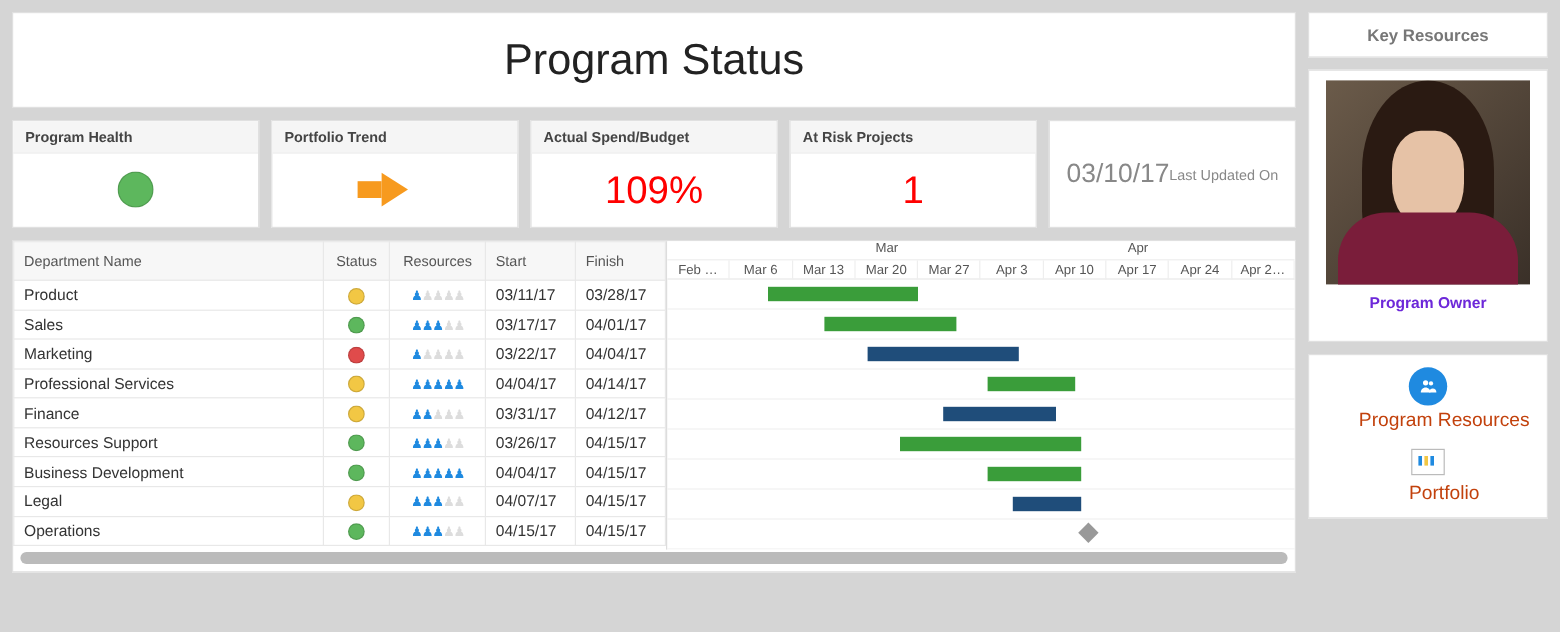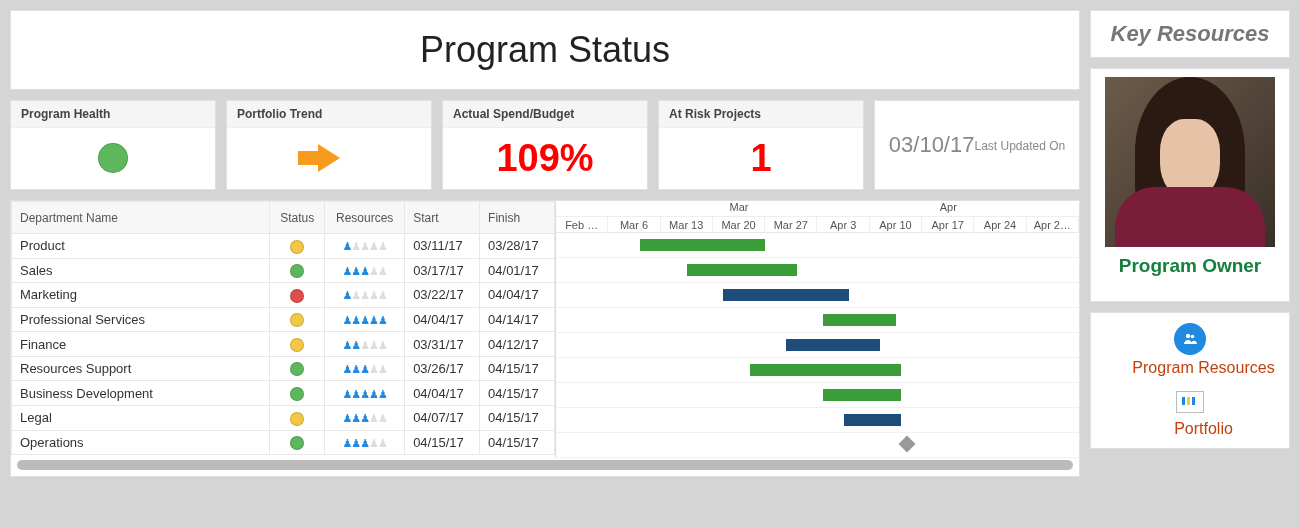--- a/index.html
+++ b/index.html
@@ -23,21 +23,21 @@
   .card { background: #fff; border: 1px solid #e0e0e0; }
 
   .title-card { padding: 18px 0; text-align: center; }
   .title-card h1 { margin: 0; font-size: 36px; font-weight: 400; color: #222; }
 
   .kpi-row { display: flex; gap: 10px; align-items: flex-end; }
   .kpi { flex: 1; background: #fff; border: 1px solid #e0e0e0; position: relative; min-height: 90px; }
   .kpi-header { background: #f5f5f5; border-bottom: 1px solid #eee; padding: 6px 10px; font-size: 12px; font-weight: bold; color: #444; }
   .kpi-body { display: flex; align-items: center; justify-content: center; height: 60px; }
   .kpi-body.col { flex-direction: row; }
-  .kpi-big { font-size: 38px; color: #ff0000; font-weight: 700; }
+  .kpi-big { font-size: 32px; color: #ff0000; font-weight: 400; }
   .date-big { font-size: 22px; color: #888; }
   .date-sub { font-size: 12px; color: #888; margin-top: 2px; }
 
   .status-dot { width: 30px; height: 30px; border-radius: 50%; border: 1px solid rgba(0,0,0,0.15); }
   .status-dot.small { width: 14px; height: 14px; display:inline-block; vertical-align: middle; }
   .green { background: #5db75d; }
   .yellow { background: #f2c744; }
   .red { background: #e04b4b; }
 
   .arrow-right {
@@ -87,40 +87,40 @@
   .bar.bluebar  { background:#1f4d7a; }
   .diamond {
     position:absolute; top:5px; width:12px; height:12px; background:#999;
     transform: rotate(45deg);
   }
 
   .hbar { height: 10px; background:#bbb; border-radius: 5px; margin: 2px 6px 6px 6px; }
 
   
   .side-card { background:#fff; border:1px solid #e0e0e0; text-align:center; padding: 10px; }
-  .side-title { font-size: 22px; font-weight: bold; color:#777;font-style:italic; }
+  .side-title { font-size: 14px; font-weight: bold; color:#777; }
   .avatar-box { background:#fff; border:1px solid #e0e0e0; text-align:center; padding:8px 8px 24px 8px; }
   .avatar {
     width: 170px; height: 170px; margin: 0 auto;
     background: linear-gradient(135deg,#6b5b4a 0%, #3a3028 100%);
     position: relative; overflow:hidden;
   }
   .avatar .face {
     position:absolute; left:50%; top:48%; transform:translate(-50%,-50%);
     width:60px; height:80px; background:#e6c2a6; border-radius: 40% 40% 45% 45%;
   }
   .avatar .hair {
     position:absolute; left:50%; top:44%; transform:translate(-50%,-50%);
     width:110px; height:150px; background:#2a1a12; border-radius: 55% 55% 30% 30%;
   }
   .avatar .body {
     position:absolute; left:50%; bottom:-10px; transform:translateX(-50%);
     width:150px; height:70px; background:#7a1d3a; border-radius: 40px 40px 0 0;
   }
-  .owner-label { margin-top:8px; font-weight:bold; font-size:19px; color:#15803d; }
+  .owner-label { margin-top:8px; font-weight:bold; font-size:13px; color:#6d28d9; }
 
   .icon-circle {
     width:32px; height:32px; border-radius:50%; background:#1f8ae0;
     display:inline-flex; align-items:center; justify-content:center; color:#fff; font-size:14px;
   }
   .portfolio-icon {
     width:28px; height:22px; border:1px solid #bbb; background:#fff;
     display:inline-block; position:relative;
   }
   .portfolio-icon::before, .portfolio-icon::after {

